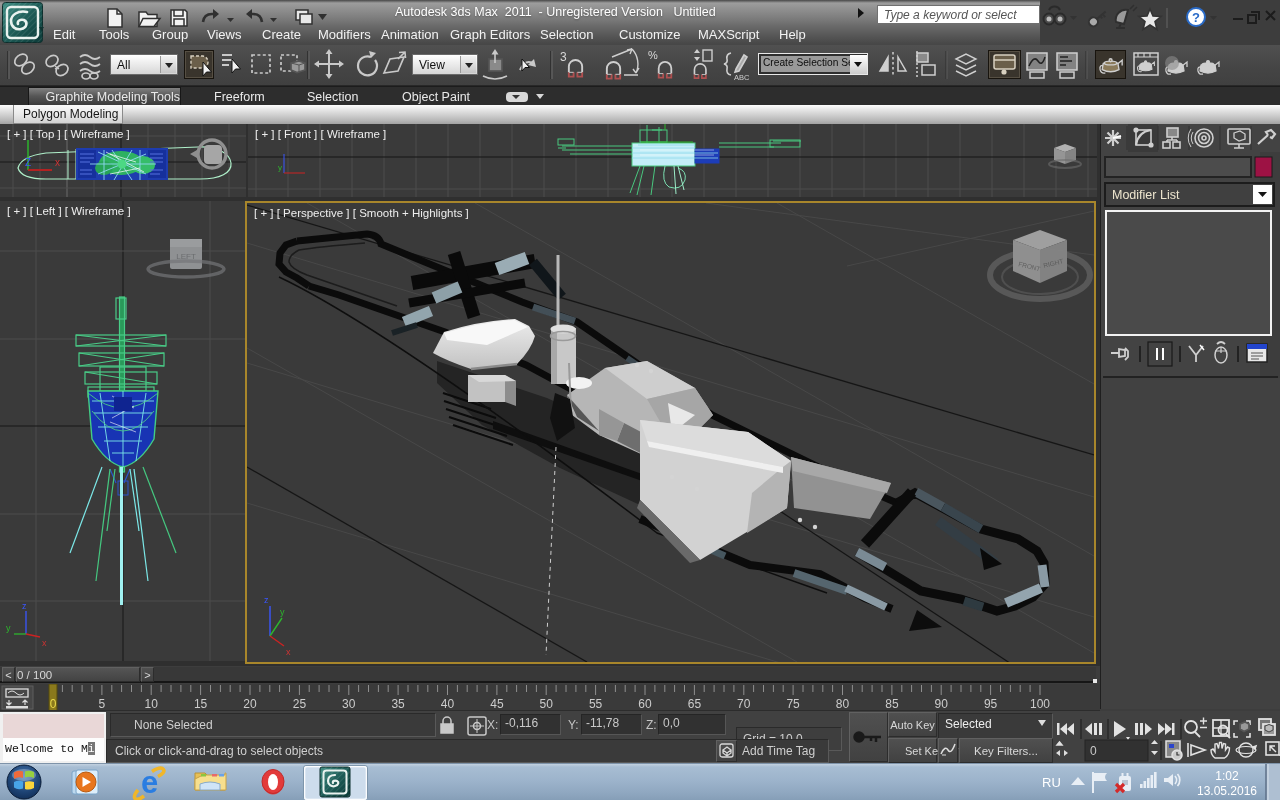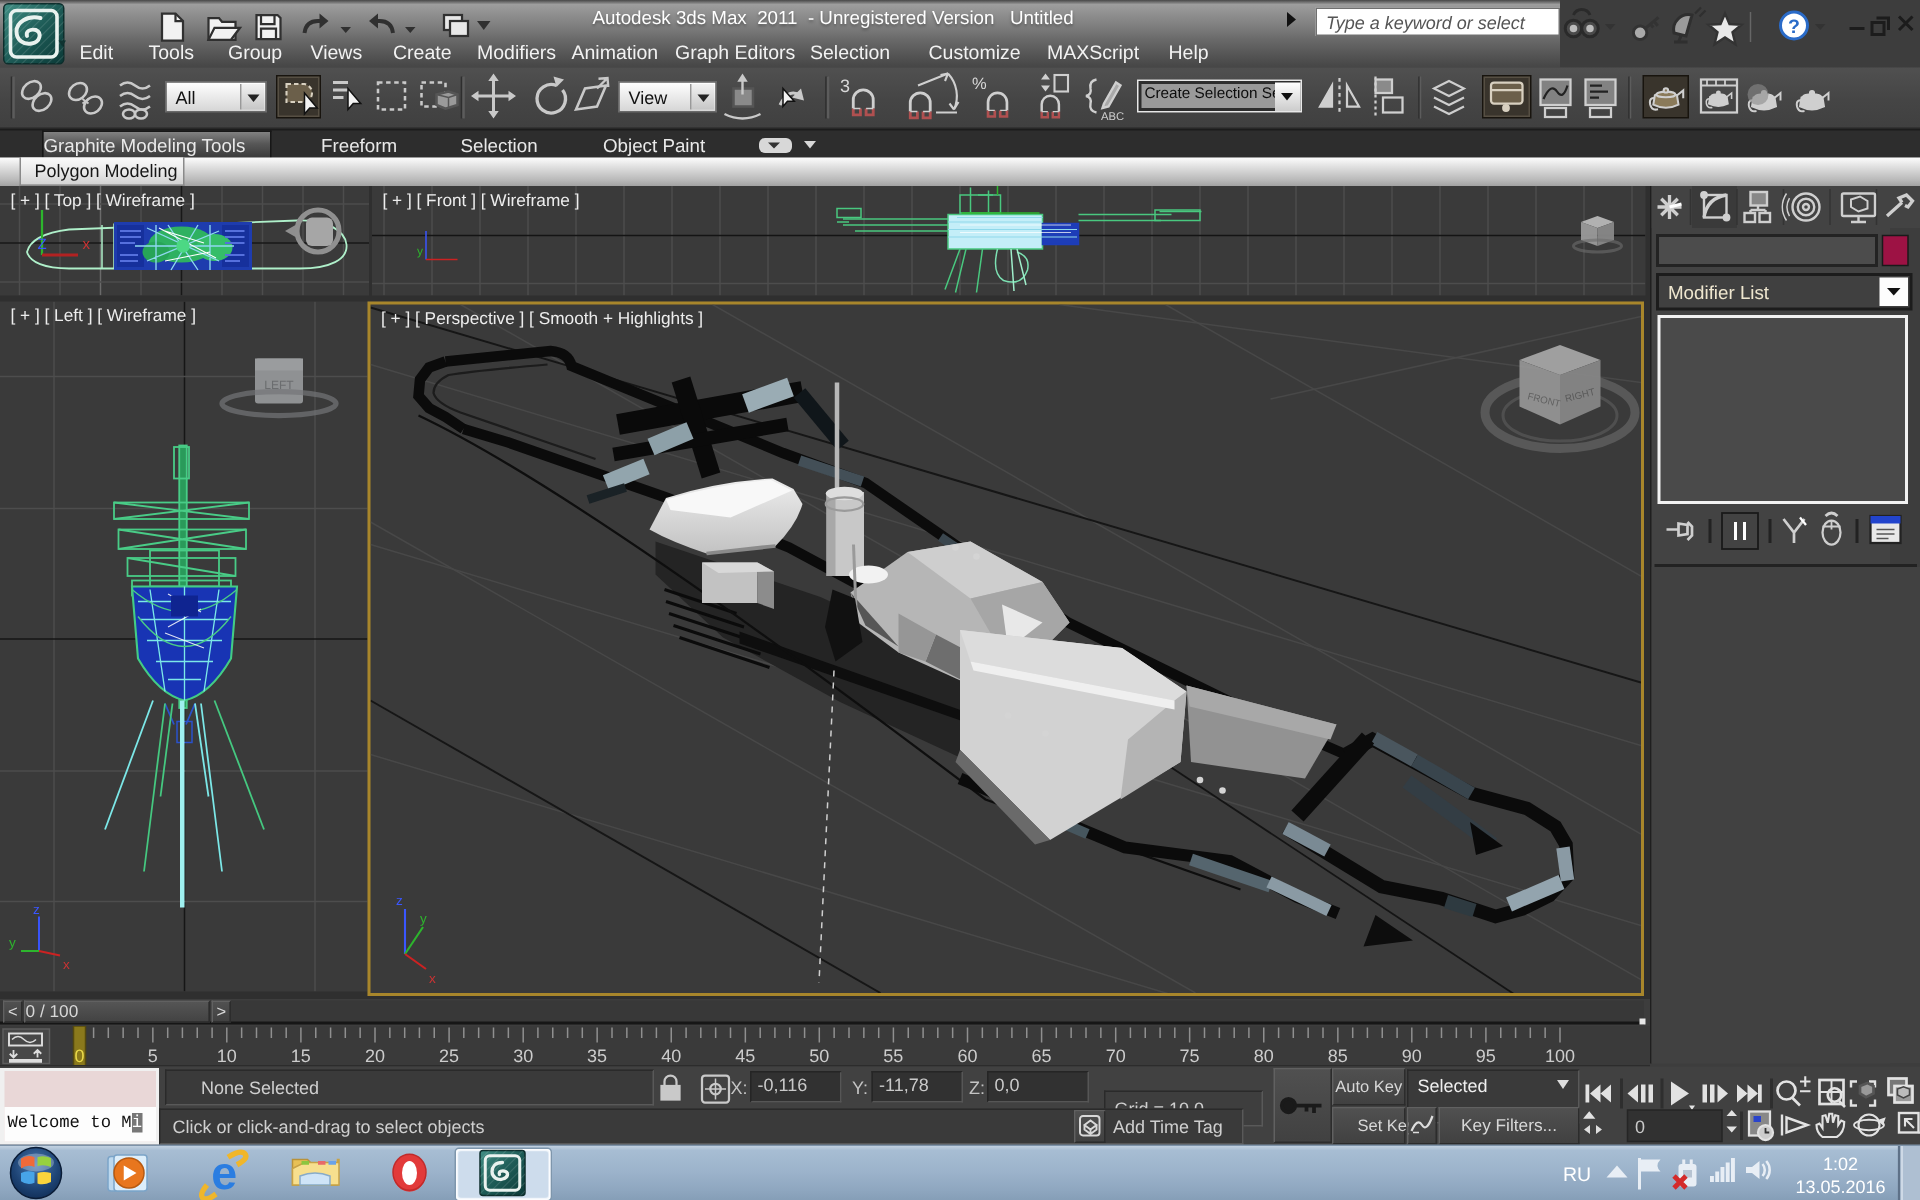--- a/index.html
+++ b/index.html
@@ -8,21 +8,21 @@
   background:linear-gradient(180deg,#474747 0px,#9d9d9d 3px,#929292 8px,#7d7d7d 18px,#6a6a6a 26px,#565656 36px,#474747 44px); }
 #title { left:395px; top:5px; color:#fff; font-size:12.5px; white-space:pre; text-shadow:0 1px 2px rgba(0,0,0,.35); }
 .mi { position:absolute; top:27px; white-space:nowrap; color:#f2f2f2; font-size:13px; }
 #searchbox { left:877px; top:5px; width:163px; height:19px; background:#fff; border:1px solid #707070; color:#555; font-style:italic; font-size:12px; padding:2px 0 0 6px; }
 #toolbar { left:0; top:45px; width:1280px; height:41px; background:linear-gradient(180deg,#505050,#454545 55%,#404040); border-bottom:1px solid #282828; }
 .ddl { position:absolute; height:21px; background:linear-gradient(180deg,#fff,#d6d6d6); border:1px solid #6a6a6a; color:#111; font-size:12px; }
 .ddl .ar { position:absolute; right:1px; top:1px; width:16px; height:17px; background:linear-gradient(180deg,#f2f2f2,#c6c6c6); border-left:1px solid #999; }
 .ddl .ar:after { content:""; position:absolute; left:4px; top:7px; border:4px solid transparent; border-top:5px solid #222; }
 #ribbon { left:0; top:86px; width:1280px; height:19px; background:#2d2d2d; border-top:1px solid #1c1c1c; }
 .rtab { position:absolute; color:#e9e9e9; font-size:12.5px; }
-#rtab1 { left:28px; top:0; width:153px; height:19px; background:linear-gradient(180deg,#818181,#565656 45%,#383838); border:1px solid #171717; border-bottom:none; text-align:left; }
+#rtab1 { left:28px; top:0; width:153px; height:19px; background:linear-gradient(180deg,#818181,#565656 45%,#383838); border:1px solid #171717; border-bottom:none; text-align:right; }
 #strip { left:0; top:105px; width:1280px; height:19px; background:linear-gradient(180deg,#fdfdfd,#e2e2e2 30%,#b8b8b8 80%,#a2a2a2); }
 #pmtab { position:absolute; left:13px; top:0; width:110px; height:19px; background:linear-gradient(180deg,#fafafa,#e8e8e8 55%,#d2d2d2); border:1px solid #8a8a8a; border-top:none; color:#161616; font-size:12px; padding:2px 0 0 9px; }
 .vp { position:absolute; background:#3a3a3a; overflow:hidden; }
 .vplabel { position:absolute; left:7px; top:4px; color:#ededed; font-size:11.5px; white-space:pre; z-index:5; }
 #vpersp { border:2px solid #a8862b; }
 #cmdpanel { left:1100px; top:124px; width:160px; height:585px; background:#434343; border-left:1px solid #1f1f1f; }
 .sfield { position:absolute; background:#3a3a3a; border-top:1px solid #2a2a2a; border-left:1px solid #2a2a2a; border-bottom:1px solid #595959; border-right:1px solid #595959; color:#cfcfcf; font-size:12px; }
 .sbtn { position:absolute; background:linear-gradient(180deg,#505050,#414141); border:1px solid #2c2c2c; border-top-color:#616161; border-left-color:#616161; color:#d8d8d8; font-size:12px; }
 .slab { position:absolute; color:#cfcfcf; font-size:12px; white-space:nowrap; }
 .sinp { position:absolute; background:#313131; border:1px solid #252525; border-bottom-color:#565656; border-right-color:#565656; color:#c9c9c9; font-size:12px; padding:1px 0 0 4px; }

